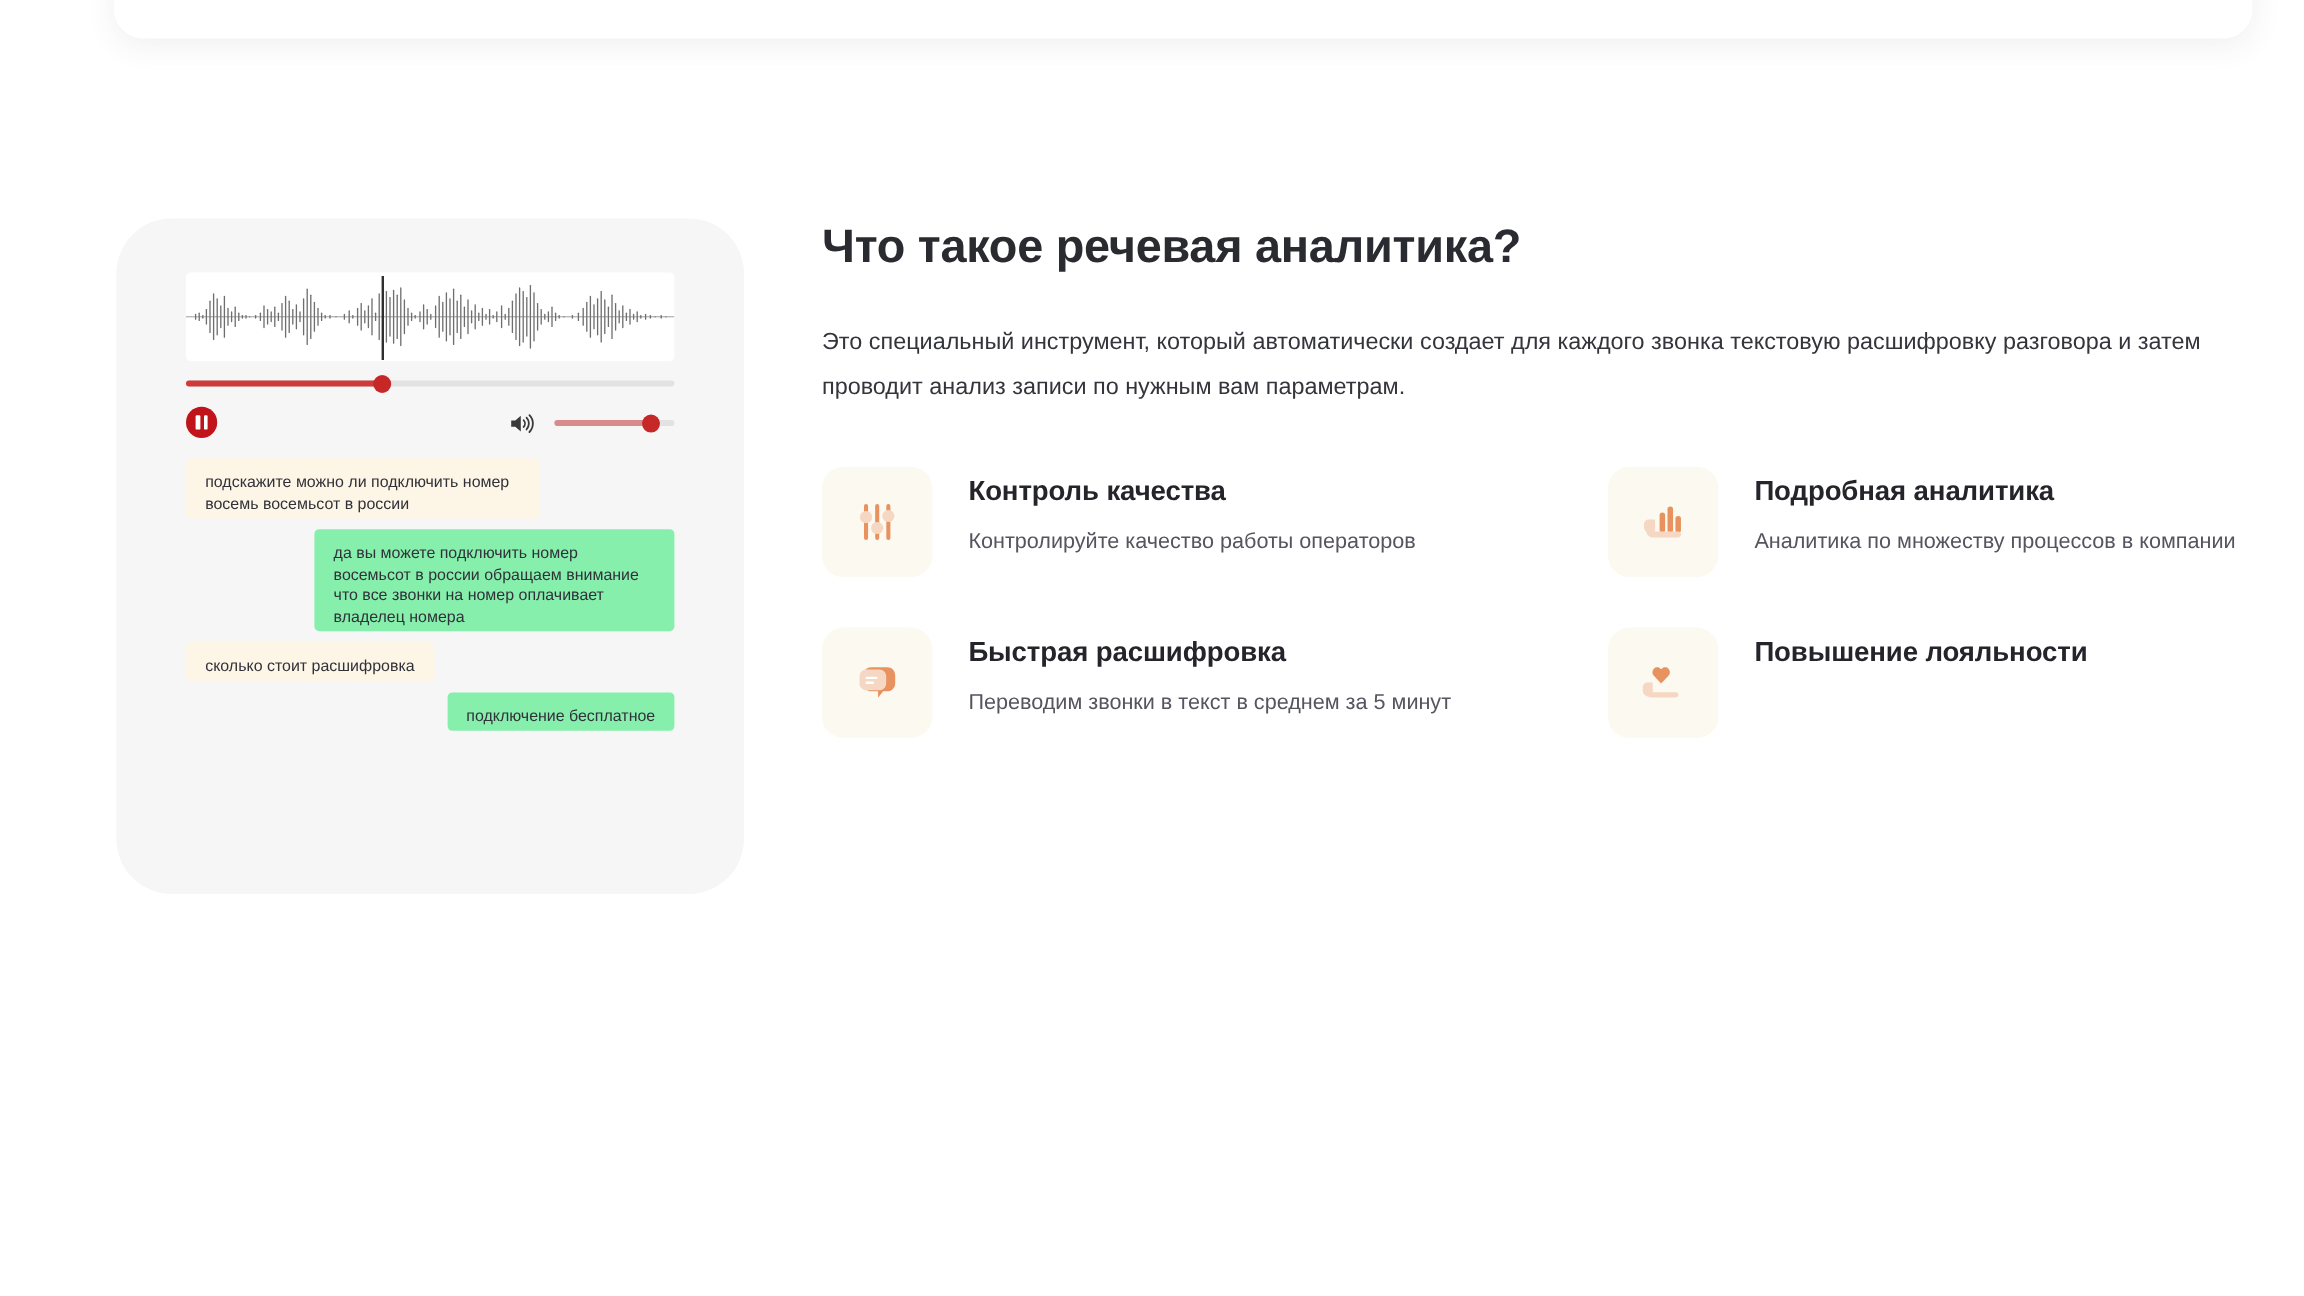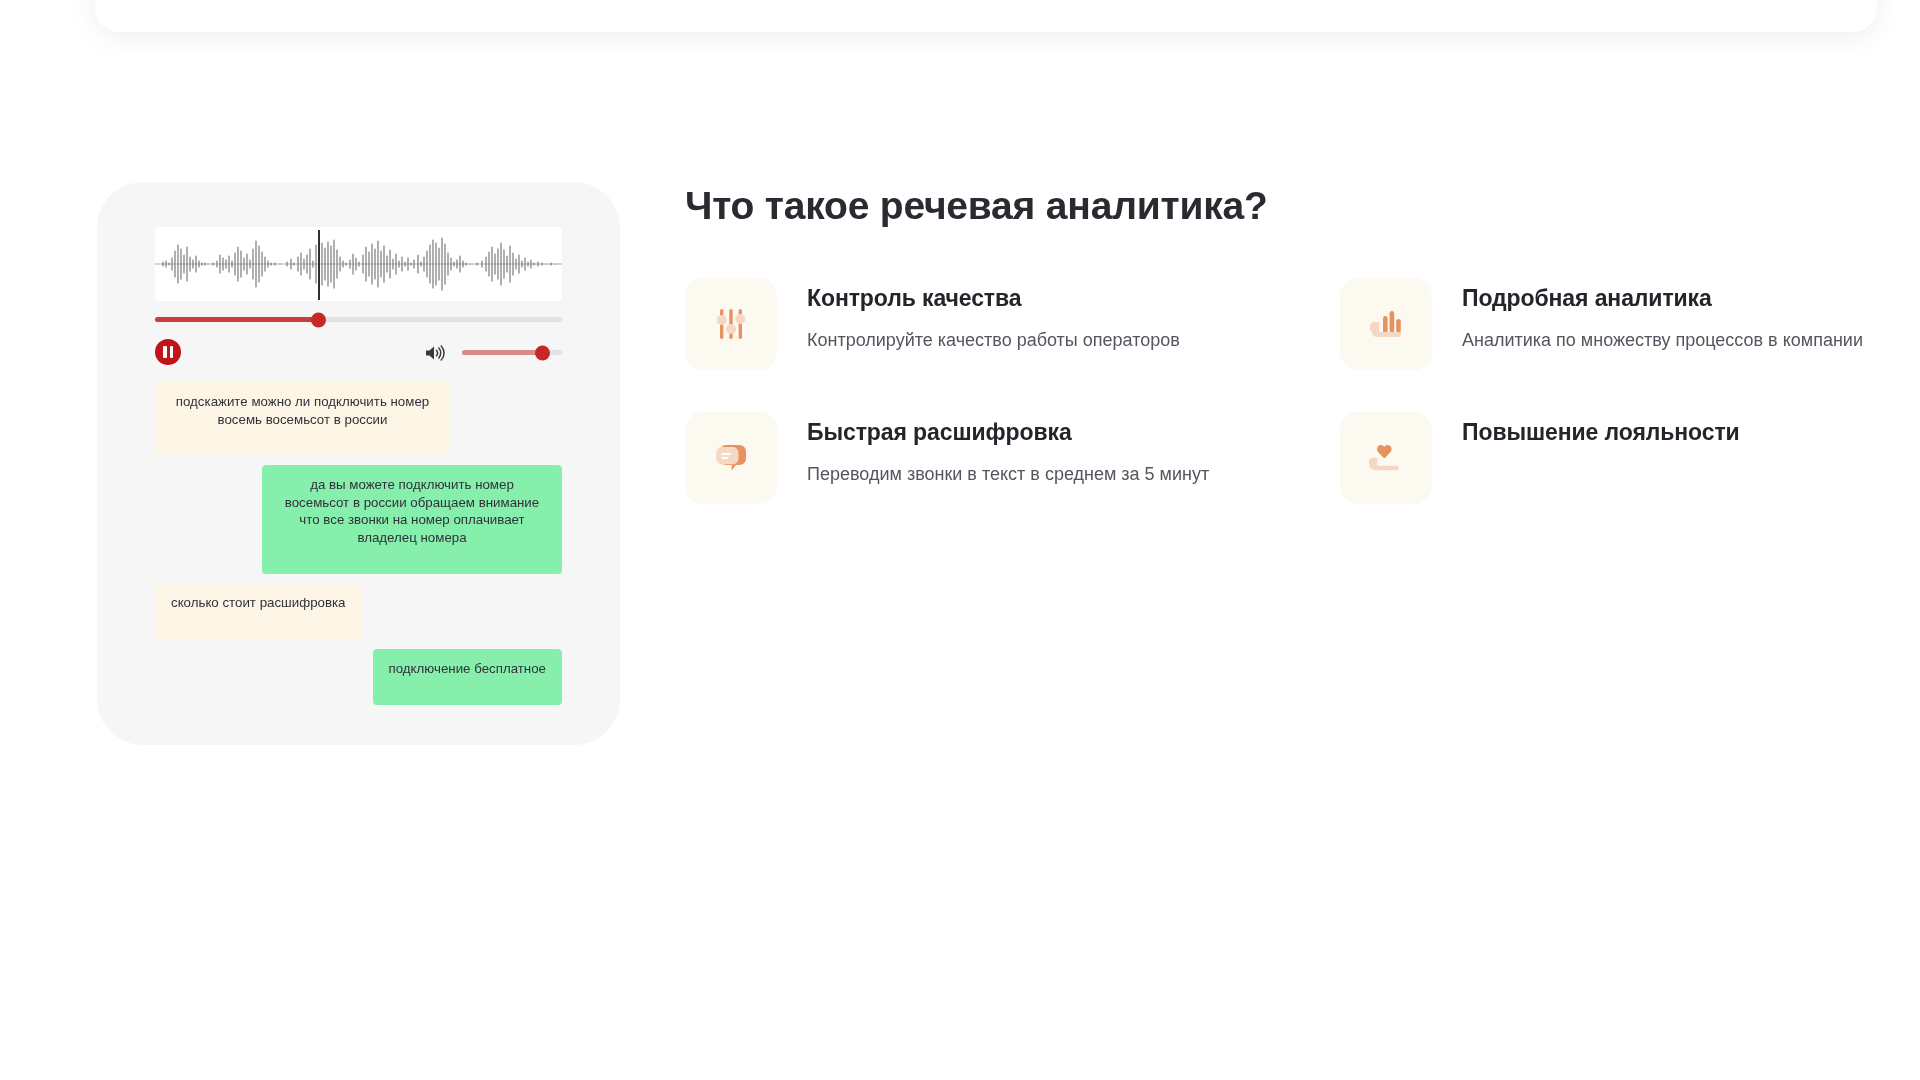--- a/index.html
+++ b/index.html
@@ -131,26 +131,25 @@
   .transcript {
     position: absolute;
     left: 58px; top: 200px;
     width: 407px;
   }
   .bubble-row { display: flex; margin-bottom: 9px; }
   .bubble-row.left  { justify-content: flex-start; }
   .bubble-row.right { justify-content: flex-end; }
   .bubble {
     max-width: 360px;
-    padding: 11px 16px 28px 16px;
+    padding: 11px 16px 4px 16px;
     font-size: 13.3px;
     line-height: 17.5px;
     color: #31313a;
     border-radius: 4px;
-    text-align: center;
   }
   .bubble.agent   { background: #fdf6e6; }
   .bubble.client  { background: #86efac; }
 
   
   .content {
     position: absolute;
     left: 685px; top: 182px;
     width: 1190px;
   }
@@ -379,20 +378,21 @@
           <div class="bubble agent" style="max-width: 235px;">сколько стоит расшифровка</div>
         </div>
         <div class="bubble-row right">
           <div class="bubble client" style="max-width: 230px;">подключение бесплатное</div>
         </div>
       </div>
   </div>
 
   <div class="content">
     <h1 class="title">Что такое речевая аналитика?</h1>
+    <p class="lead">Это специальный инструмент, который автоматически создает для каждого звонка текстовую расшифровку разговора и затем проводит анализ записи по нужным вам параметрам.</p>
 
     <div class="features">
 
       <div class="feature">
         <div class="feat-icon">
           <svg width="44" height="44" viewBox="0 0 44 44">
             <rect x="11" y="7" width="3.4" height="30" rx="1.7" fill="#e8935f"></rect>
             <rect x="20.3" y="7" width="3.4" height="30" rx="1.7" fill="#e8935f"></rect>
             <rect x="29.6" y="7" width="3.4" height="30" rx="1.7" fill="#e8935f"></rect>
             <circle cx="12.7" cy="18" r="5.1" fill="#f6d7c4"></circle>

